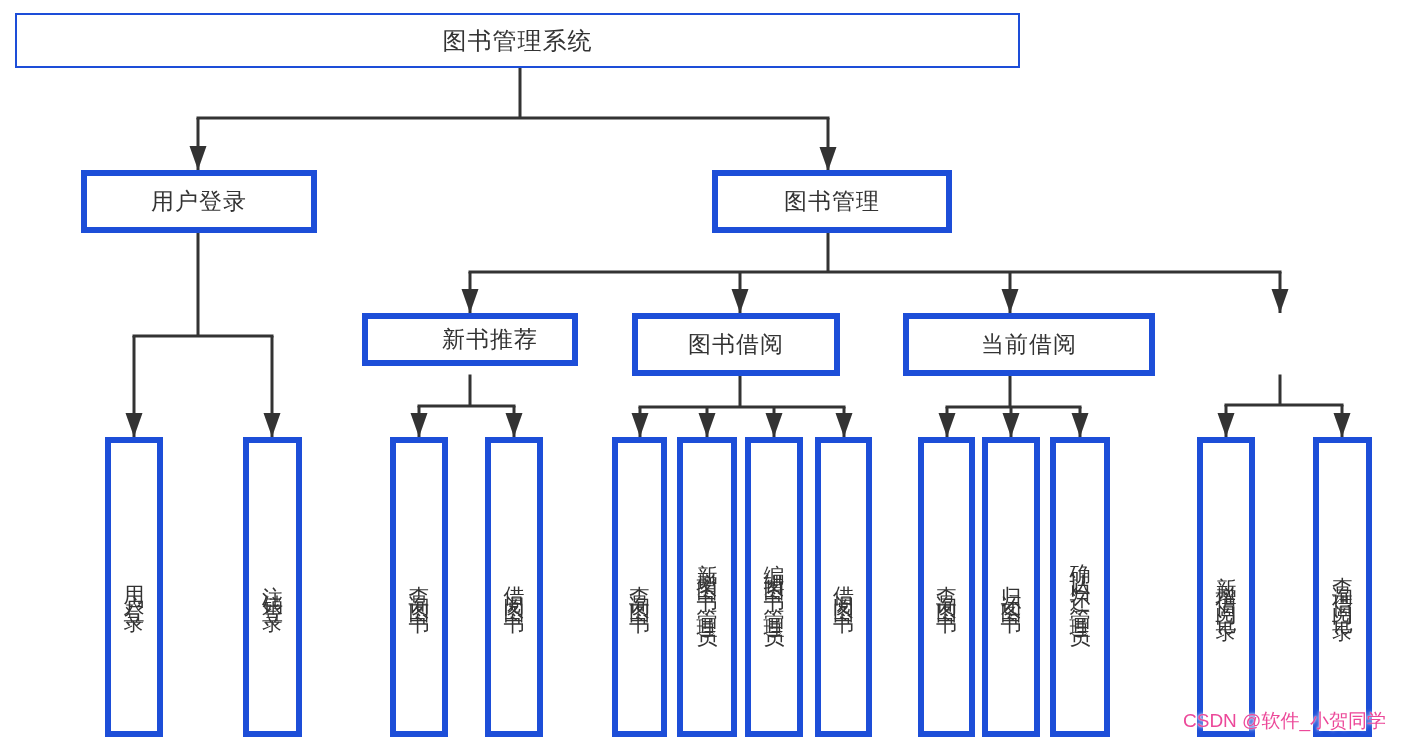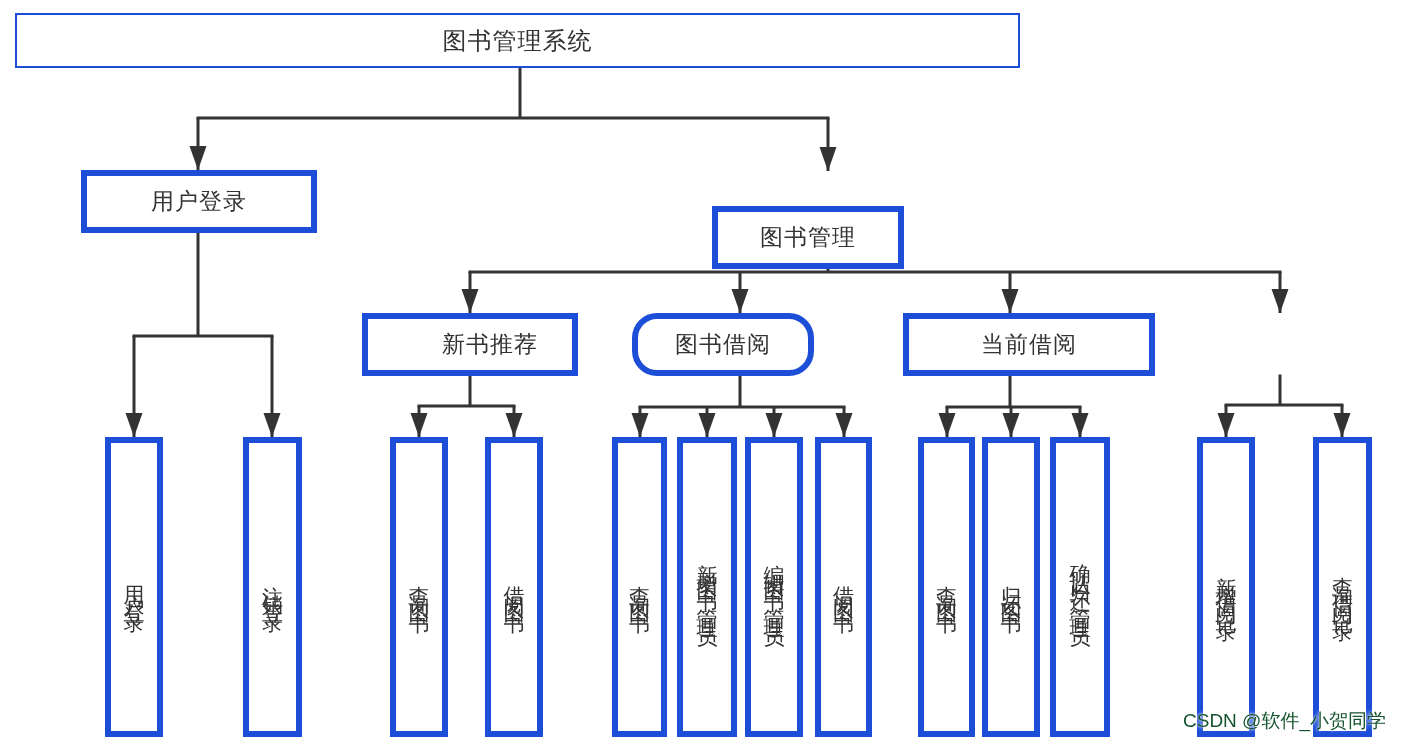--- a/index.html
+++ b/index.html
@@ -15,21 +15,21 @@
   }
   .node-root  { border-width:2px; }
   .node-h .label { font-size:23px; letter-spacing:1px; white-space:nowrap; }
   .node-root .label { font-size:24px; }
   .node-v .label {
     writing-mode:vertical-rl; text-orientation:mixed;
     font-size:21px; letter-spacing:9px; line-height:1.15;
   }
   .watermark {
     position:absolute; left:1183px; top:708px; z-index:5;
-    font-size:19px; color:#14532d; white-space:nowrap;
+    font-size:19px; color:#ec4899; white-space:nowrap;
     text-shadow:0 0 2px #ffffff, 0 0 4px #ffffff;
   }
 </style>
 </head>
 <body>
 
 <div class="canvas">
 
   <svg class="connector-svg" width="1405" height="747" viewBox="0 0 1405 747" xmlns="http://www.w3.org/2000/svg">
     <defs>
@@ -75,28 +75,28 @@
     </g>
   </svg>
 
   <div class="node node-h node-root" style="left:15px; top:13px; width:1005px; height:55px;">
     <span class="label">图书管理系统</span>
   </div>
 
   <div class="node node-h" style="left:81px; top:170px; width:236px; height:63px;">
     <span class="label">用户登录</span>
   </div>
-  <div class="node node-h" style="left:712px; top:170px; width:192px; height:63px;margin-top:36px;">
+  <div class="node node-h" style="left:712px; top:170px; width:240px; height:63px;">
     <span class="label">图书管理</span>
   </div>
 
-  <div class="node node-h" style="left:362px; top:313px; width:216px; height:63px;padding-left:40px;">
+  <div class="node node-h" style="left:362px; top:313px; width:216px; height:53px;padding-left:40px;">
     <span class="label">新书推荐</span>
   </div>
-  <div class="node node-h" style="left:632px; top:313px; width:182px; height:63px;border-radius:25px;">
+  <div class="node node-h" style="left:632px; top:313px; width:208px; height:63px;">
     <span class="label">图书借阅</span>
   </div>
   <div class="node node-h" style="left:903px; top:313px; width:252px; height:63px;">
     <span class="label">当前借阅</span>
   </div>
 
   <div class="node node-v" style="left:105px; top:437px; width:58px; height:300px;">
     <span class="label">用户登录</span>
   </div>
   <div class="node node-v" style="left:243px; top:437px; width:59px; height:300px;">

